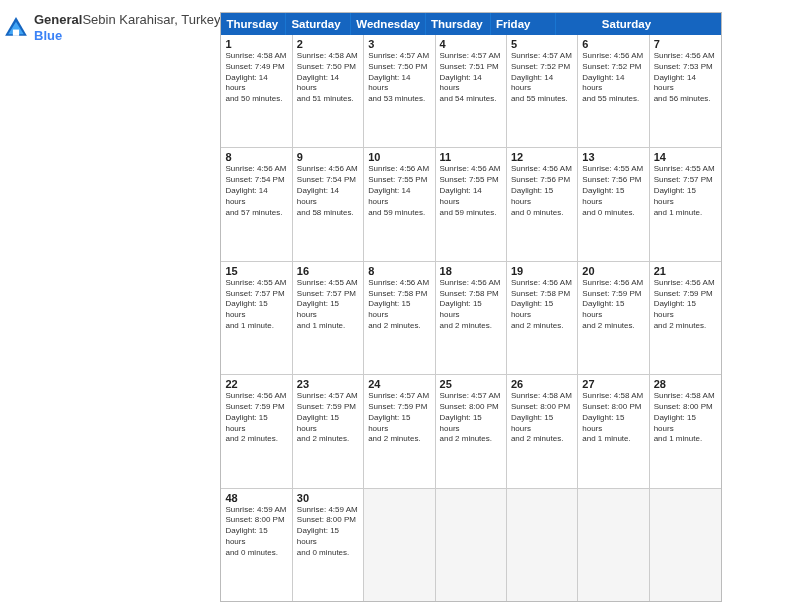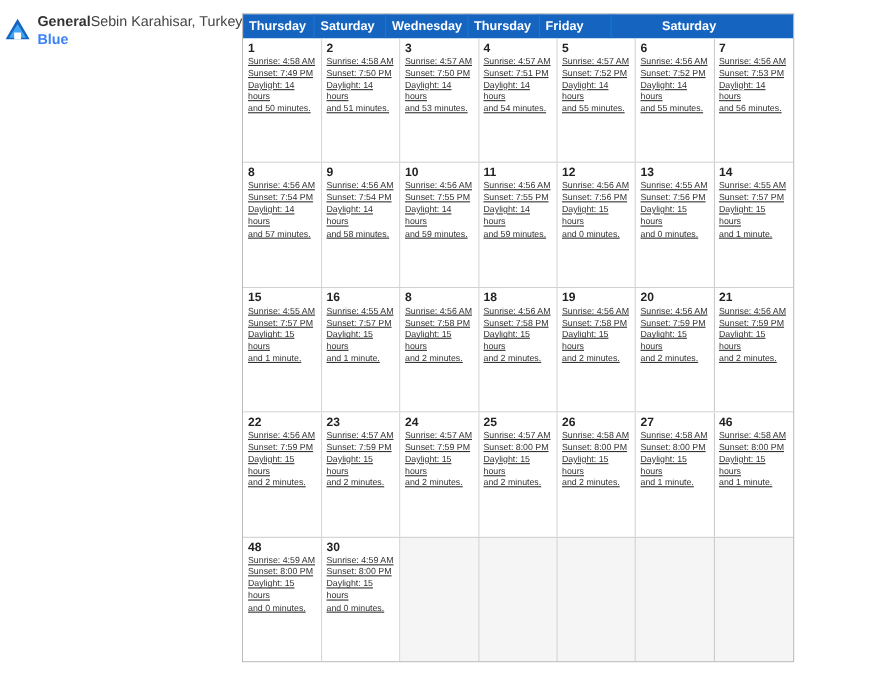--- a/index.html
+++ b/index.html
@@ -99,21 +99,20 @@
       font-size: 11px;
       font-weight: bold;
       color: #222;
       margin-bottom: 1px;
       display: block;
     }
     .cell-text {
       font-size: 8px;
       line-height: 1.35;
       color: #333;
-      text-decoration: underline;
     }
   </style>
 </head>
 <body>
 
 <div class="page">
   <div class="header">
     <div class="logo">
       <svg class="logo-icon" viewBox="0 0 36 36">
         <polygon points="18,4 32,28 4,28" fill="#1565c0"></polygon>
@@ -249,21 +248,21 @@
           </div>
           <div class="cal-cell">
             <span class="day-num">26</span>
             <div class="cell-text">Sunrise: 4:58 AM<br>Sunset: 8:00 PM<br>Daylight: 15 hours<br>and 2 minutes.</div>
           </div>
           <div class="cal-cell">
             <span class="day-num">27</span>
             <div class="cell-text">Sunrise: 4:58 AM<br>Sunset: 8:00 PM<br>Daylight: 15 hours<br>and 1 minute.</div>
           </div>
           <div class="cal-cell">
-            <span class="day-num">46</span>
+            <span class="day-num">28</span>
             <div class="cell-text">Sunrise: 4:58 AM<br>Sunset: 8:00 PM<br>Daylight: 15 hours<br>and 1 minute.</div>
           </div>
         </div>
         <div class="cal-row">
           <div class="cal-cell">
             <span class="day-num">48</span>
             <div class="cell-text">Sunrise: 4:59 AM<br>Sunset: 8:00 PM<br>Daylight: 15 hours<br>and 0 minutes.</div>
           </div>
           <div class="cal-cell">
             <span class="day-num">30</span>

